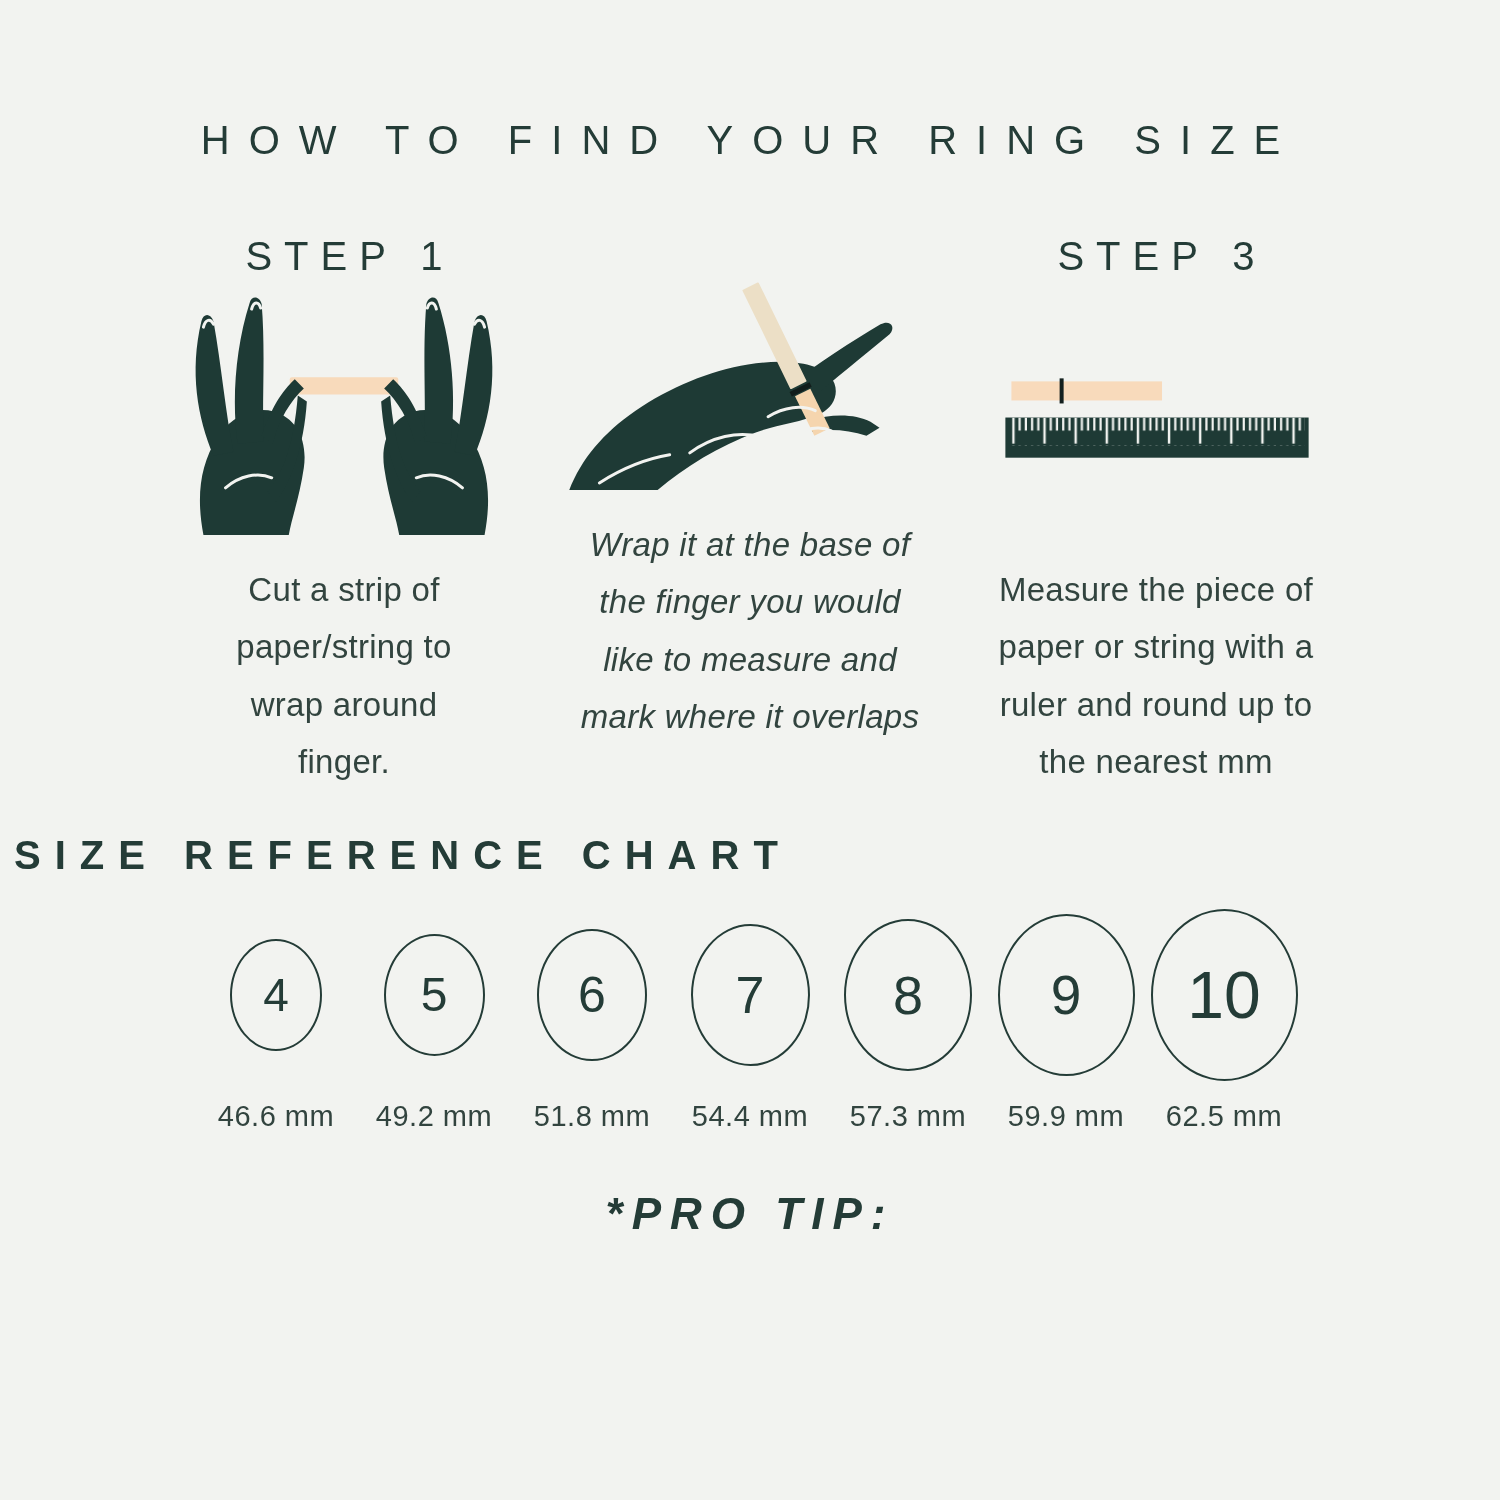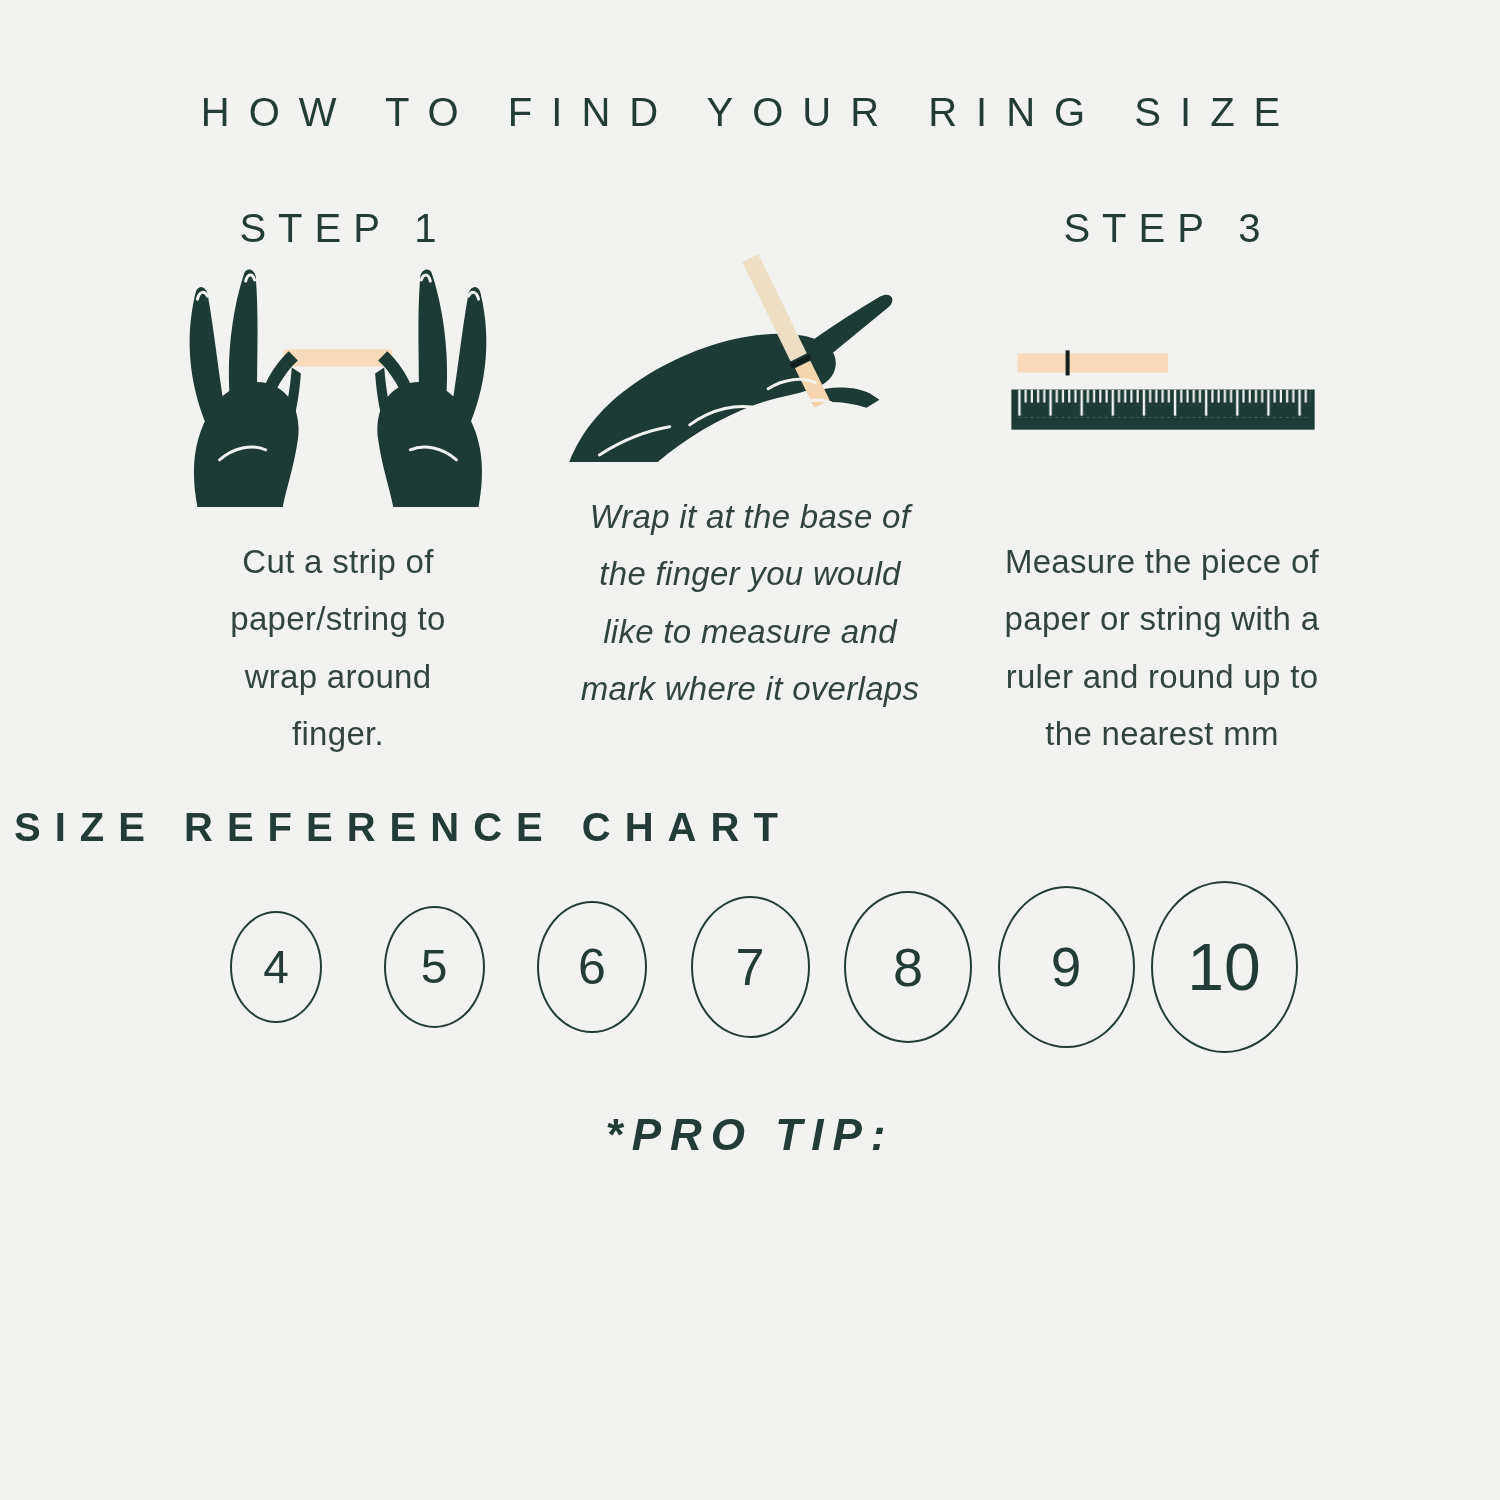--- a/index.html
+++ b/index.html
@@ -8,27 +8,27 @@
     --heading:#243c37;
     --text:#32443f;
     --peach:#f8dabb;
     --cream:#ecdfc6;
     --band:#f5d5ae;
   }
   *{margin:0;padding:0;box-sizing:border-box;}
   body{background:#e8e8e6;font-family:"Liberation Sans",sans-serif;}
   .poster{
     width:1500px;height:1500px;margin:0 auto;background:var(--bg);
-    padding-top:88px;overflow:hidden;position:relative;
+    padding-top:116px;overflow:hidden;position:relative;
   }
   .title{
     text-align:center;color:var(--heading);font-size:40px;font-weight:normal;
     letter-spacing:19px;line-height:1.2;
   }
-  .steps{display:flex;justify-content:center;gap:6px;margin-top:70px;}
+  .steps{display:flex;justify-content:center;gap:0;margin-top:70px;}
   .step{width:406px;display:flex;flex-direction:column;align-items:center;}
   .step-heading{
     color:var(--heading);font-size:40px;font-weight:normal;letter-spacing:12px;
     text-indent:12px;text-align:center;
   }
   .illus{height:246px;margin-top:10px;display:flex;align-items:center;justify-content:center;width:100%;}
   .step-desc{
     margin-top:26px;color:var(--text);font-size:33px;line-height:1.74;
     text-align:center;letter-spacing:.3px;
   }
@@ -191,16 +191,25 @@
           <span>9</span>
         </div>
       </div>
     <div class="ring-col">
         <div class="ring c6">
           <span>10</span>
         </div>
       </div>
   </div>
 
+  <div class="ring-labels">
+    <div class="ring-label">46.6 mm</div>
+    <div class="ring-label">49.2 mm</div>
+    <div class="ring-label">51.8 mm</div>
+    <div class="ring-label">54.4 mm</div>
+    <div class="ring-label">57.3 mm</div>
+    <div class="ring-label">59.9 mm</div>
+    <div class="ring-label">62.5 mm</div>
+  </div>
 
   <h2 class="protip">*PRO TIP:</h2>
 
 </div>
 
 </body></html>

